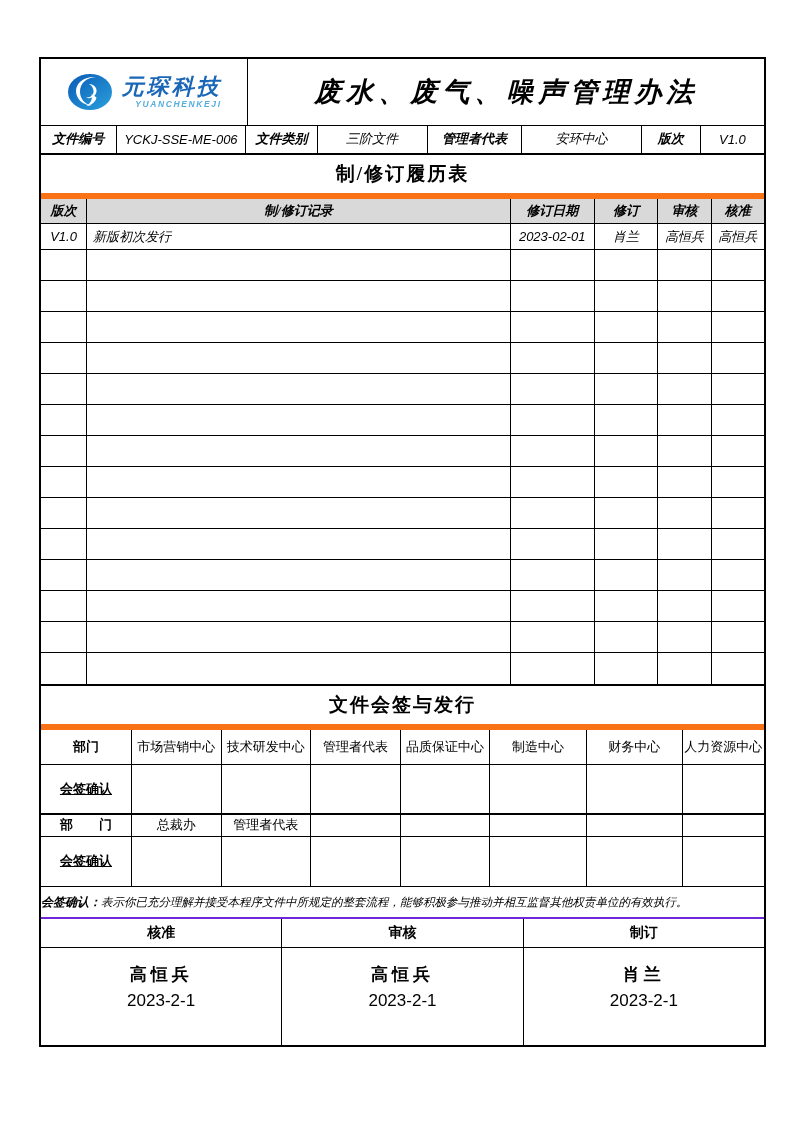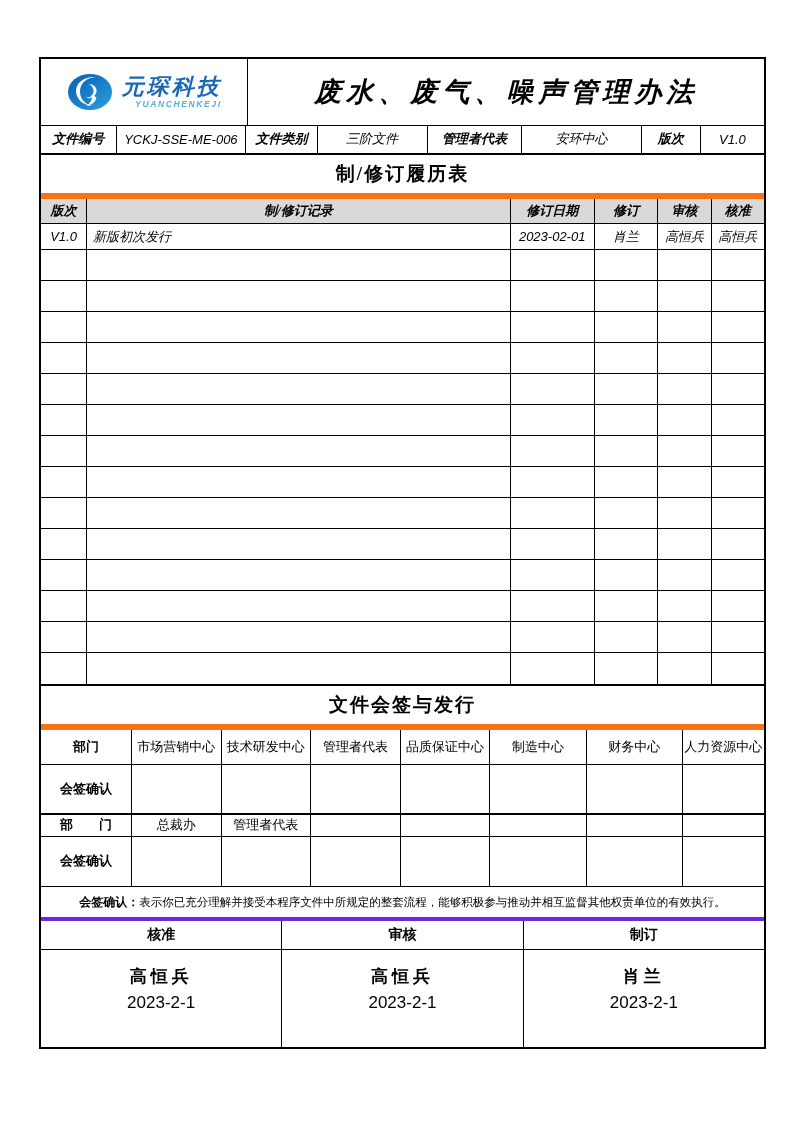--- a/index.html
+++ b/index.html
@@ -32,25 +32,25 @@
   .rev-t tr.hdr{height:25px;background:#d9d9d9;}
   .rev-t tr.hdr td{font-size:13px;font-weight:bold;}
   .rev-t tr.data{height:26px;}
   .rev-t tr.data td{font-size:13px;}
   .rev-t td.rec{text-align:left;padding-left:6px;}
   .rev-t tr.empty{height:31px;}
   
   .cs-t tr.depts1{height:35px;}
   .cs-t tr.depts2{height:23px;}
   .cs-t tr.depts2 td{border-top:2px solid #000;}
-  .cs-t tr.confirm{height:49px;}
+  .cs-t tr.confirm{height:49px;text-decoration:underline;}
   .cs-t td{font-size:13px;padding:0 2px;}
   .cs-t td.lbl{font-weight:bold;}
   
-  .note{height:30px;line-height:30px;text-align:center;font-size:11.5px;border-top:1px solid #000;border-bottom:4px solid #6d28d9;white-space:nowrap;}
+  .note{height:30px;line-height:30px;font-size:11.5px;border-top:1px solid #000;border-bottom:2px solid #6d28d9;white-space:nowrap;font-style:italic;}
   .note .nlbl{font-weight:bold;font-size:12px;}
   
   .ap-t tr.hdr{height:29px;}
   .ap-t tr.hdr td{font-size:14px;font-weight:bold;}
   .ap-t tr.sig{height:97px;}
   .ap-t tr.sig td{vertical-align:top;padding-top:14px;}
   .sig-name{font-size:17px;font-weight:bold;letter-spacing:4px;line-height:26px;}
   .sig-date{font-family:"Liberation Sans","DejaVu Sans",sans-serif;font-size:17px;line-height:26px;}
 </style>
 </head>

